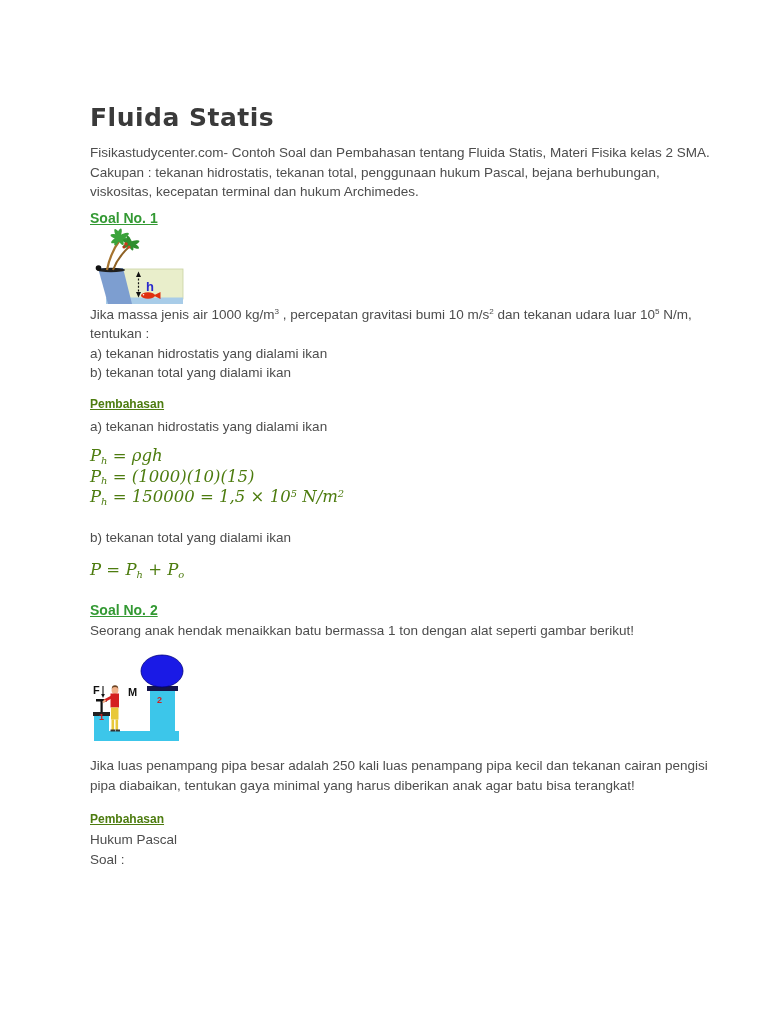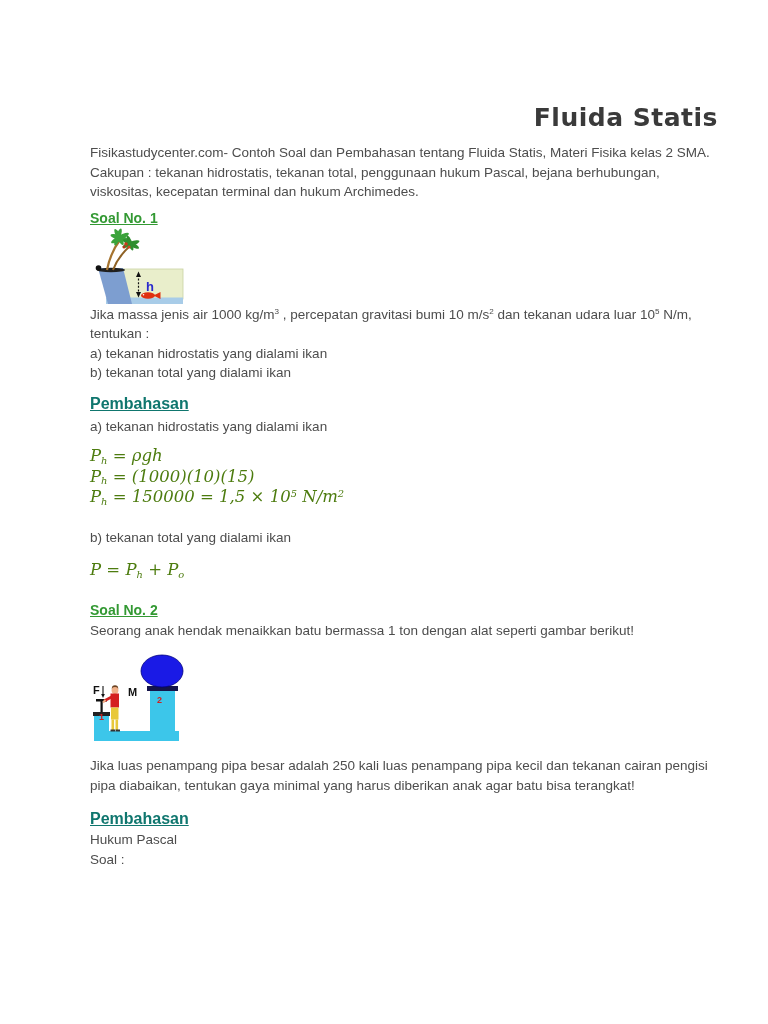--- a/index.html
+++ b/index.html
@@ -3,30 +3,30 @@
 <meta charset="utf-8">
 <style>
   html,body { margin:0; padding:0; background:#ffffff; }
   .page {
     position:relative; width:768px; height:1024px; background:#ffffff;
     box-sizing:border-box; padding:103px 50px 0 90px; overflow:hidden;
     font-family:"Liberation Sans","DejaVu Sans",sans-serif; color:#4d4d4d;
   }
   h1.title {
     margin:0; font-family:"DejaVu Sans",sans-serif; font-size:25px;
-    font-weight:bold; color:#3a3a3a; letter-spacing:0.5px; line-height:30px;text-align:right;
+    font-weight:bold; color:#3a3a3a; letter-spacing:0.5px; line-height:30px;
   }
   .para { font-size:13.5px; line-height:19.5px; }
   .para > div { white-space:nowrap; }
   .h-green {
     font-size:14px; font-weight:bold; color:#339933;
     text-decoration:underline; line-height:18px;
   }
   .h-red {
-    font-size:16px; font-weight:bold; color:#0f766e;
+    font-size:12px; font-weight:bold; color:#4d7c0f;
     text-decoration:underline; line-height:18px;
   }
   .formula {
     font-family:"DejaVu Serif","Liberation Serif",serif; font-style:italic;
     font-size:16.5px; line-height:20.5px; color:#4d7c0f;
   }
   .formula > div { white-space:nowrap; }
   sup, sub { font-size:0.6em; line-height:0; position:relative; vertical-align:baseline; }
   sup { top:-0.55em; }
   sub { top:0.28em; }

